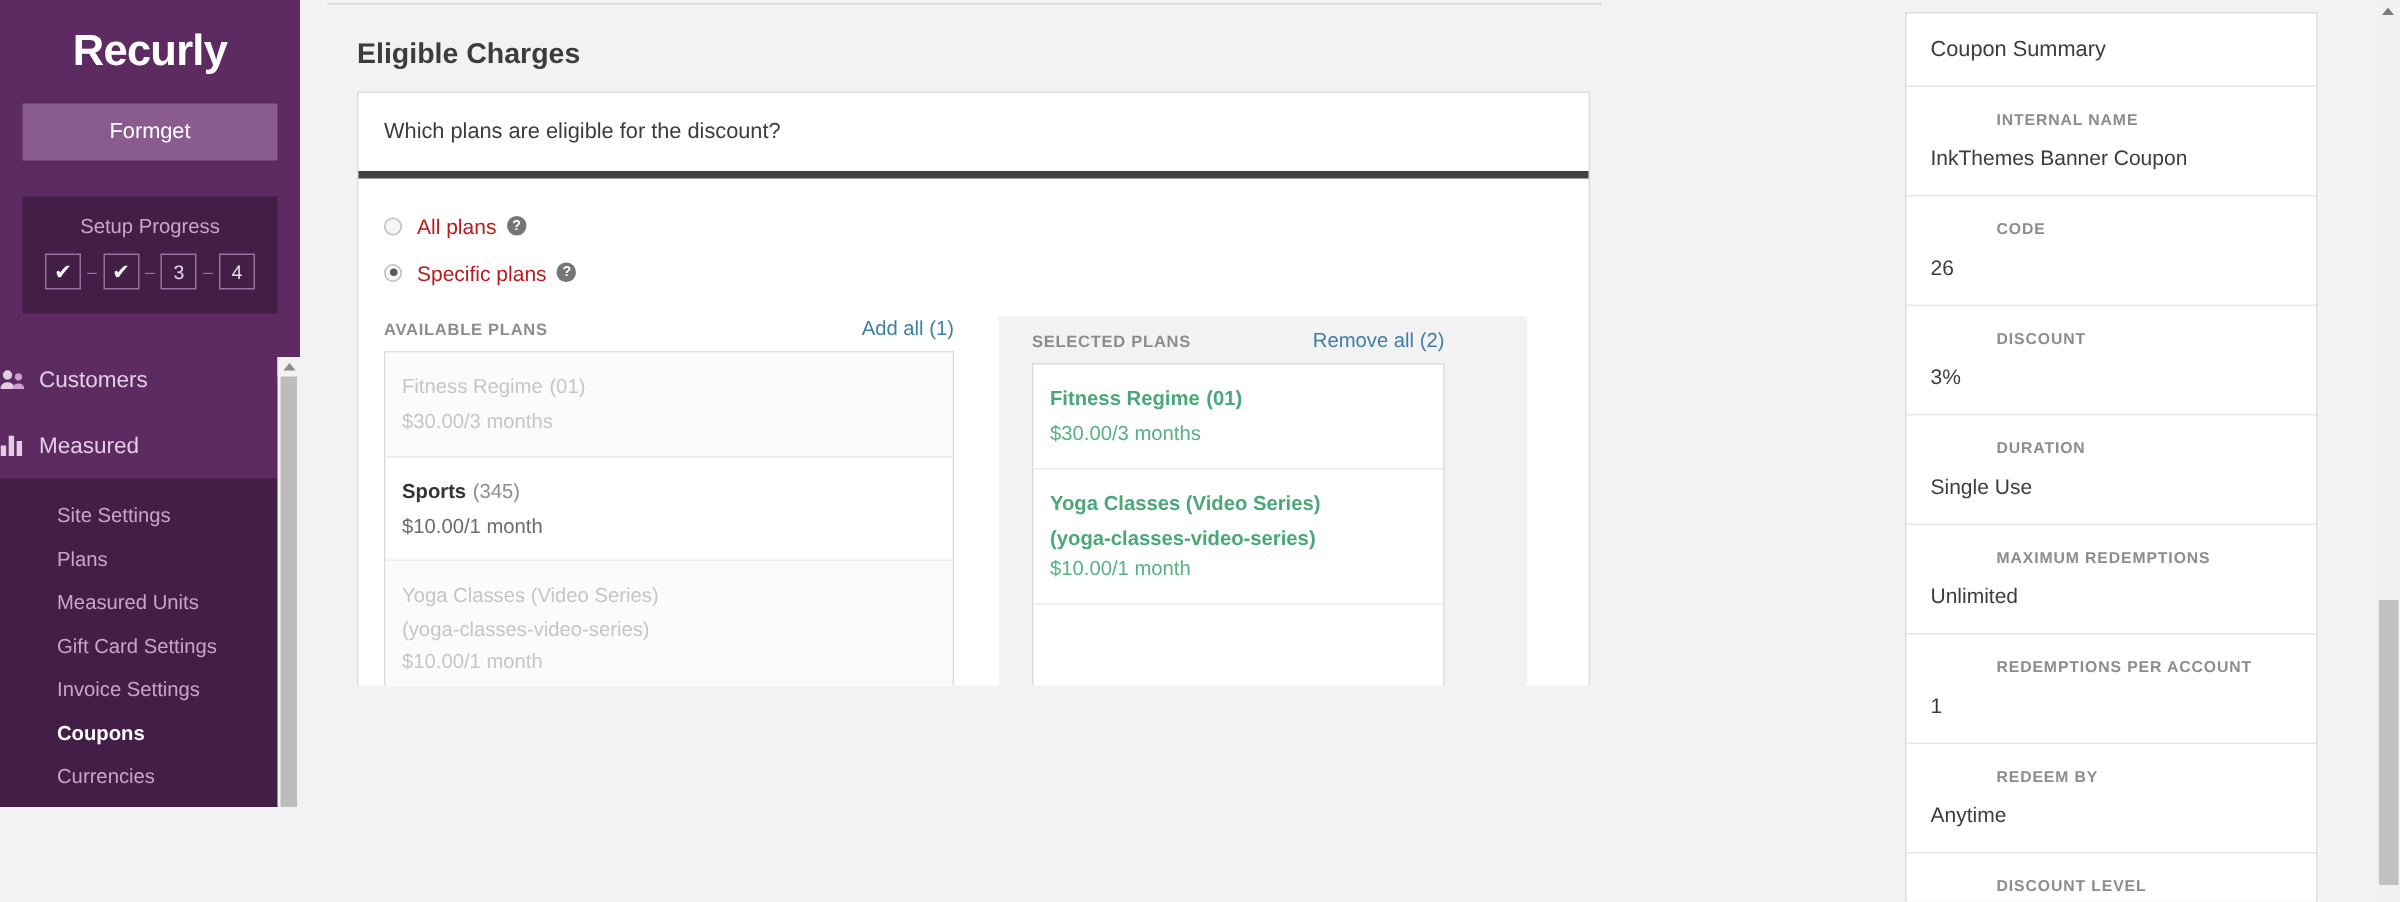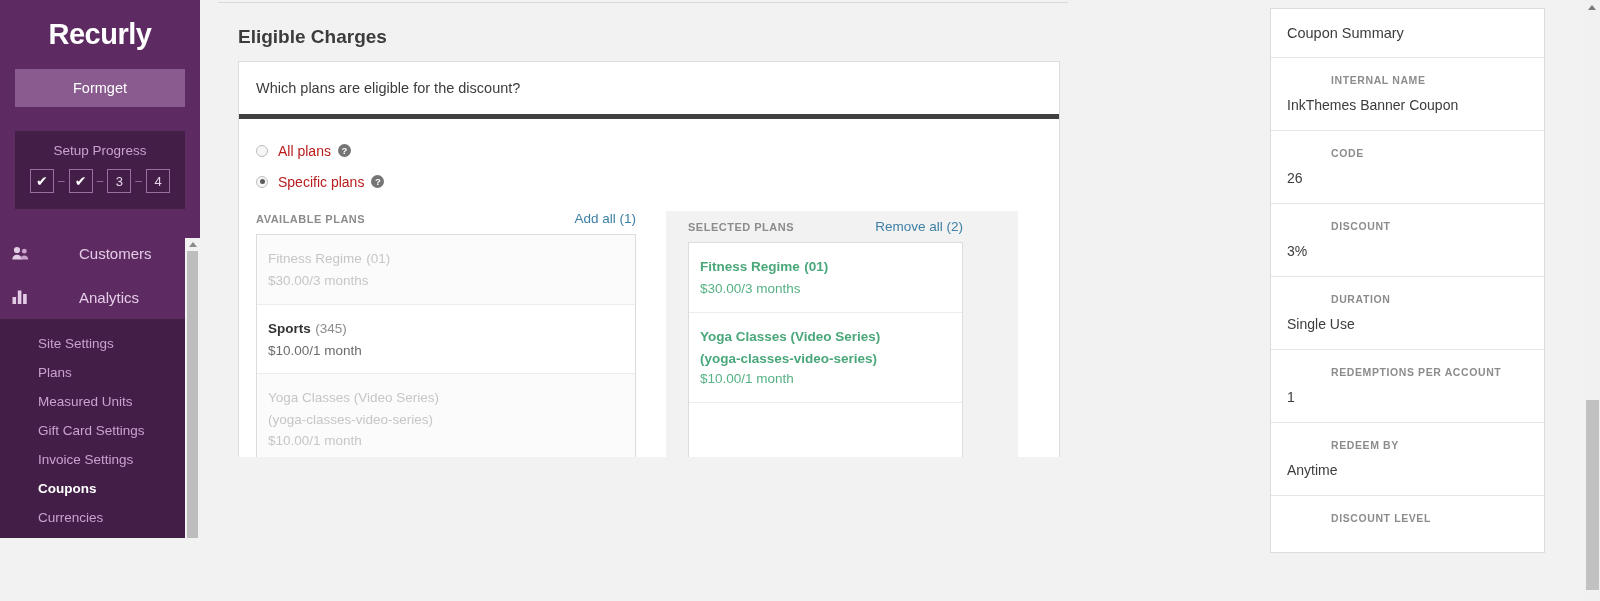--- a/index.html
+++ b/index.html
@@ -58,25 +58,24 @@
     background: transparent;
     cursor: pointer;
   }
   .step.done { color: #ffffff; font-size: 14px; }
   .step-sep { color: #9b6fa0; font-size: 12px; padding: 0 4px; }
 
   .nav-top { margin-top: 22px; }
   .nav-item {
     height: 44px;
     display: flex; align-items: center;
-    padding-left: 12px;
+    padding-left: 0;
     color: #e3cde6;
     font-size: 15px;
     cursor: pointer;
-    gap: 41px;
   }
   .nav-item.active { color: #ffffff; }
   .nav-ic { width: 26px; display: inline-flex; align-items: center; }
   .nav-ic svg { display: block; }
   .subnav { background: #431e47; padding: 10px 0 8px 0; }
   .subnav-item {
     height: 29px;
     display: flex; align-items: center;
     padding-left: 38px;
     color: #c9a3cd;
@@ -283,21 +282,21 @@
       </div>
 
       <div class="nav-item">
         <span class="nav-ic">
           <svg width="16" height="14" viewBox="0 0 16 14">
             <rect x="0.5" y="7" width="3.6" height="7" fill="#e3cde6"></rect>
             <rect x="5.8" y="0.5" width="3.6" height="13.5" fill="#e3cde6"></rect>
             <rect x="11.1" y="4" width="3.6" height="10" fill="#e3cde6"></rect>
           </svg>
         </span>
-        <span>Analytics</span>
+        <span>Measured</span>
       </div>
 
     </div>
 
     <div class="subnav">
       <div class="subnav-item">Site Settings</div>
       <div class="subnav-item">Plans</div>
       <div class="subnav-item">Measured Units</div>
       <div class="subnav-item">Gift Card Settings</div>
       <div class="subnav-item">Invoice Settings</div>
@@ -402,20 +401,24 @@
       </div>
       <div class="summary-row">
         <div class="sr-label">DISCOUNT</div>
         <div class="sr-value">3%</div>
       </div>
       <div class="summary-row">
         <div class="sr-label">DURATION</div>
         <div class="sr-value">Single Use</div>
       </div>
       <div class="summary-row">
+        <div class="sr-label">MAXIMUM REDEMPTIONS</div>
+        <div class="sr-value">Unlimited</div>
+      </div>
+      <div class="summary-row">
         <div class="sr-label">REDEMPTIONS PER ACCOUNT</div>
         <div class="sr-value">1</div>
       </div>
       <div class="summary-row">
         <div class="sr-label">REDEEM BY</div>
         <div class="sr-value">Anytime</div>
       </div>
       <div class="summary-row">
         <div class="sr-label">DISCOUNT LEVEL</div>
         <div class="sr-value"></div>

